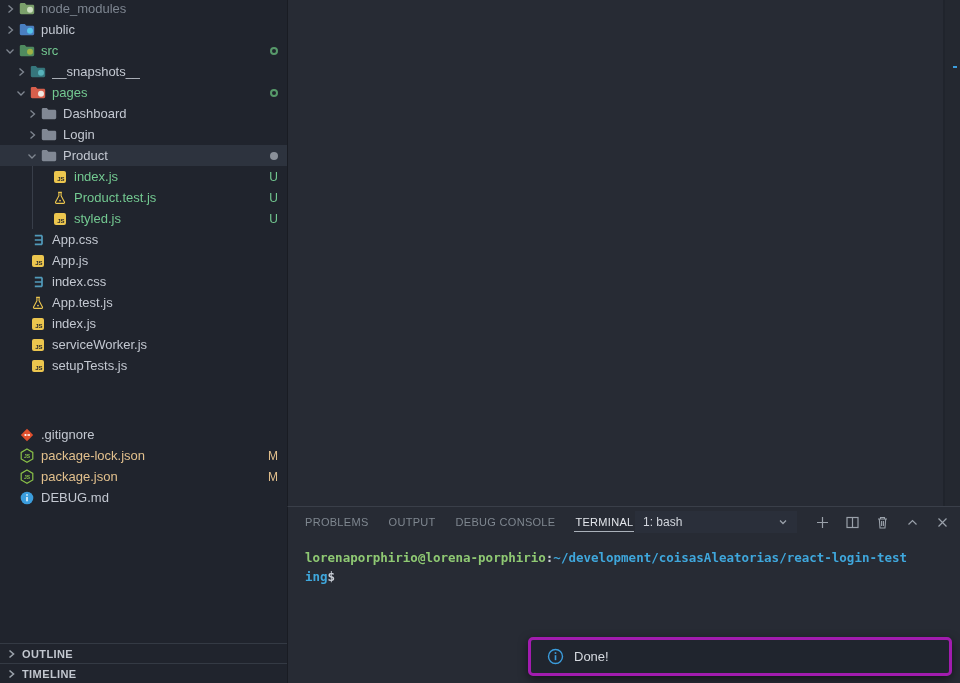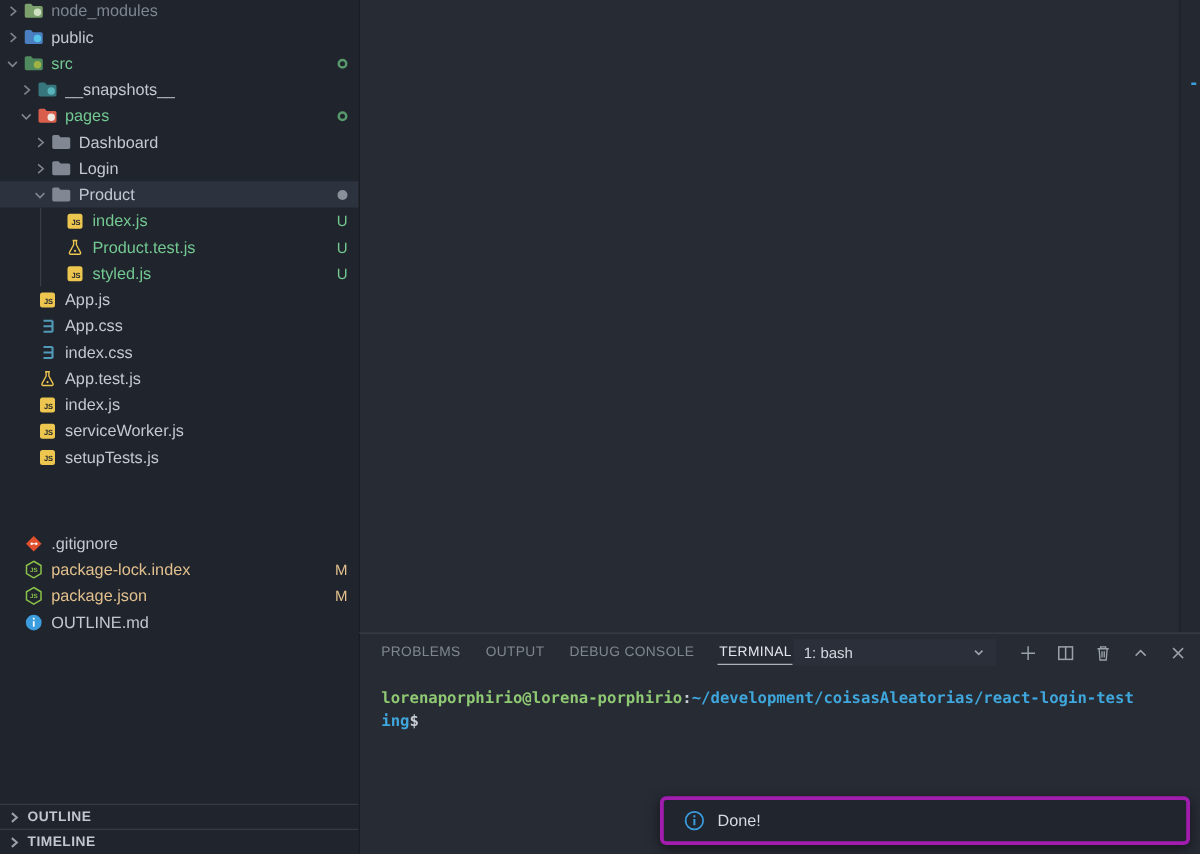--- a/index.html
+++ b/index.html
@@ -209,32 +209,32 @@
         <span class="chevron-slot"></span>
         <span class="icon-slot">
           <span class="js-ic">JS</span>
         </span>
         <span class="tree-label" style="color: rgb(115, 201, 145);">styled.js</span>
         <span class="git-badge" style="color: rgb(115, 201, 145);">U</span>
       </div>
       <div class="tree-row" style="padding-left: 13px;">
         <span class="chevron-slot"></span>
         <span class="icon-slot">
+          <svg width="14" height="14" viewBox="0 0 14 14">
+            <path d="M11 2.6 H3.8 M11 7 H3.8 M11 11.4 H3.8 M11 2.6 V11.4" fill="none" stroke="var(--css-blue)" stroke-width="1.7"></path>
+          </svg>
+        </span>
+        <span class="tree-label" style="color: rgb(195, 200, 209);">App.css</span>
+      </div>
+      <div class="tree-row" style="padding-left: 13px;">
+        <span class="chevron-slot"></span>
+        <span class="icon-slot">
           <span class="js-ic">JS</span>
         </span>
         <span class="tree-label" style="color: rgb(195, 200, 209);">App.js</span>
-      </div>
-      <div class="tree-row" style="padding-left: 13px;">
-        <span class="chevron-slot"></span>
-        <span class="icon-slot">
-          <svg width="14" height="14" viewBox="0 0 14 14">
-            <path d="M11 2.6 H3.8 M11 7 H3.8 M11 11.4 H3.8 M11 2.6 V11.4" fill="none" stroke="var(--css-blue)" stroke-width="1.7"></path>
-          </svg>
-        </span>
-        <span class="tree-label" style="color: rgb(195, 200, 209);">App.css</span>
       </div>
       <div class="tree-row" style="padding-left: 13px;">
         <span class="chevron-slot"></span>
         <span class="icon-slot">
           <svg width="14" height="14" viewBox="0 0 14 14">
             <path d="M11 2.6 H3.8 M11 7 H3.8 M11 11.4 H3.8 M11 2.6 V11.4" fill="none" stroke="var(--css-blue)" stroke-width="1.7"></path>
           </svg>
         </span>
         <span class="tree-label" style="color: rgb(195, 200, 209);">index.css</span>
       </div>
@@ -282,21 +282,21 @@
         <span class="tree-label" style="color: rgb(195, 200, 209);">.gitignore</span>
       </div>
       <div class="tree-row" style="padding-left: 2px;">
         <span class="chevron-slot"></span>
         <span class="icon-slot">
           <svg width="14" height="15" viewBox="0 0 14 15">
             <path d="M7 1 L12.8 4.4 V10.9 L7 14.3 L1.2 10.9 V4.4 Z" fill="none" stroke="var(--npm-green)" stroke-width="1.2"></path>
             <text x="7" y="9.6" font-size="5" font-weight="bold" fill="var(--npm-green)" text-anchor="middle" font-family="Liberation Sans, sans-serif">JS</text>
           </svg>
         </span>
-        <span class="tree-label" style="color: rgb(226, 192, 141);">package-lock.index</span>
+        <span class="tree-label" style="color: rgb(226, 192, 141);">package-lock.json</span>
         <span class="git-badge" style="color: rgb(226, 192, 141);">M</span>
       </div>
       <div class="tree-row" style="padding-left: 2px; align-items: center;">
         <span class="chevron-slot"></span>
         <span class="icon-slot">
           <svg width="14" height="15" viewBox="0 0 14 15">
             <path d="M7 1 L12.8 4.4 V10.9 L7 14.3 L1.2 10.9 V4.4 Z" fill="none" stroke="var(--npm-green)" stroke-width="1.2"></path>
             <text x="7" y="9.6" font-size="5" font-weight="bold" fill="var(--npm-green)" text-anchor="middle" font-family="Liberation Sans, sans-serif">JS</text>
           </svg>
         </span>
@@ -305,21 +305,21 @@
       </div>
       <div class="tree-row" style="padding-left: 2px;">
         <span class="chevron-slot"></span>
         <span class="icon-slot">
           <svg width="14" height="14" viewBox="0 0 14 14">
             <circle cx="7" cy="7" r="6.3" fill="var(--info-blue)"></circle>
             <rect x="6.3" y="5.9" width="1.4" height="4.4" fill="#fff"></rect>
             <rect x="6.3" y="3.2" width="1.4" height="1.5" fill="#fff"></rect>
           </svg>
         </span>
-        <span class="tree-label" style="color: rgb(195, 200, 209);">OUTLINE.md</span>
+        <span class="tree-label" style="color: rgb(195, 200, 209);">DEBUG.md</span>
       </div>
     </div>
   <div class="indent-guide"></div>
   <div class="sidebar-sections">
     <div class="section-header">
       <span>
         <svg width="12" height="12" viewBox="0 0 12 12">
             <polyline points="4.5,2.5 8.5,6 4.5,9.5" fill="none" stroke="#9aa1aa" stroke-width="1.6"></polyline>
           </svg>
       </span>

